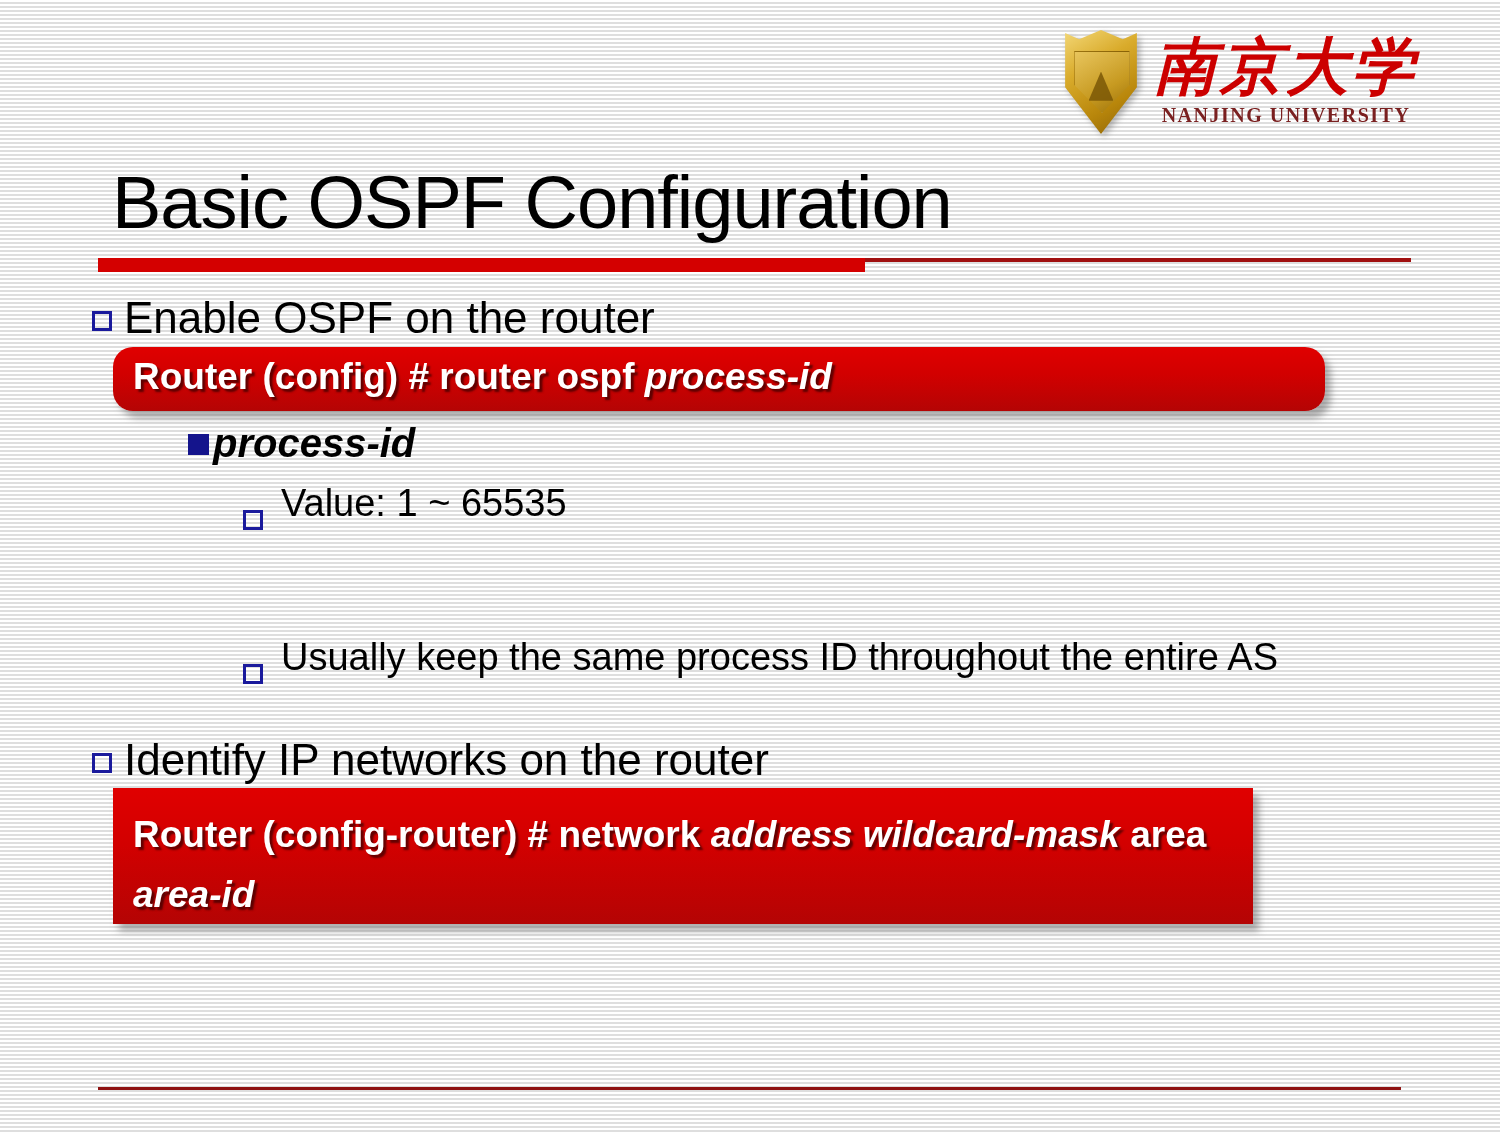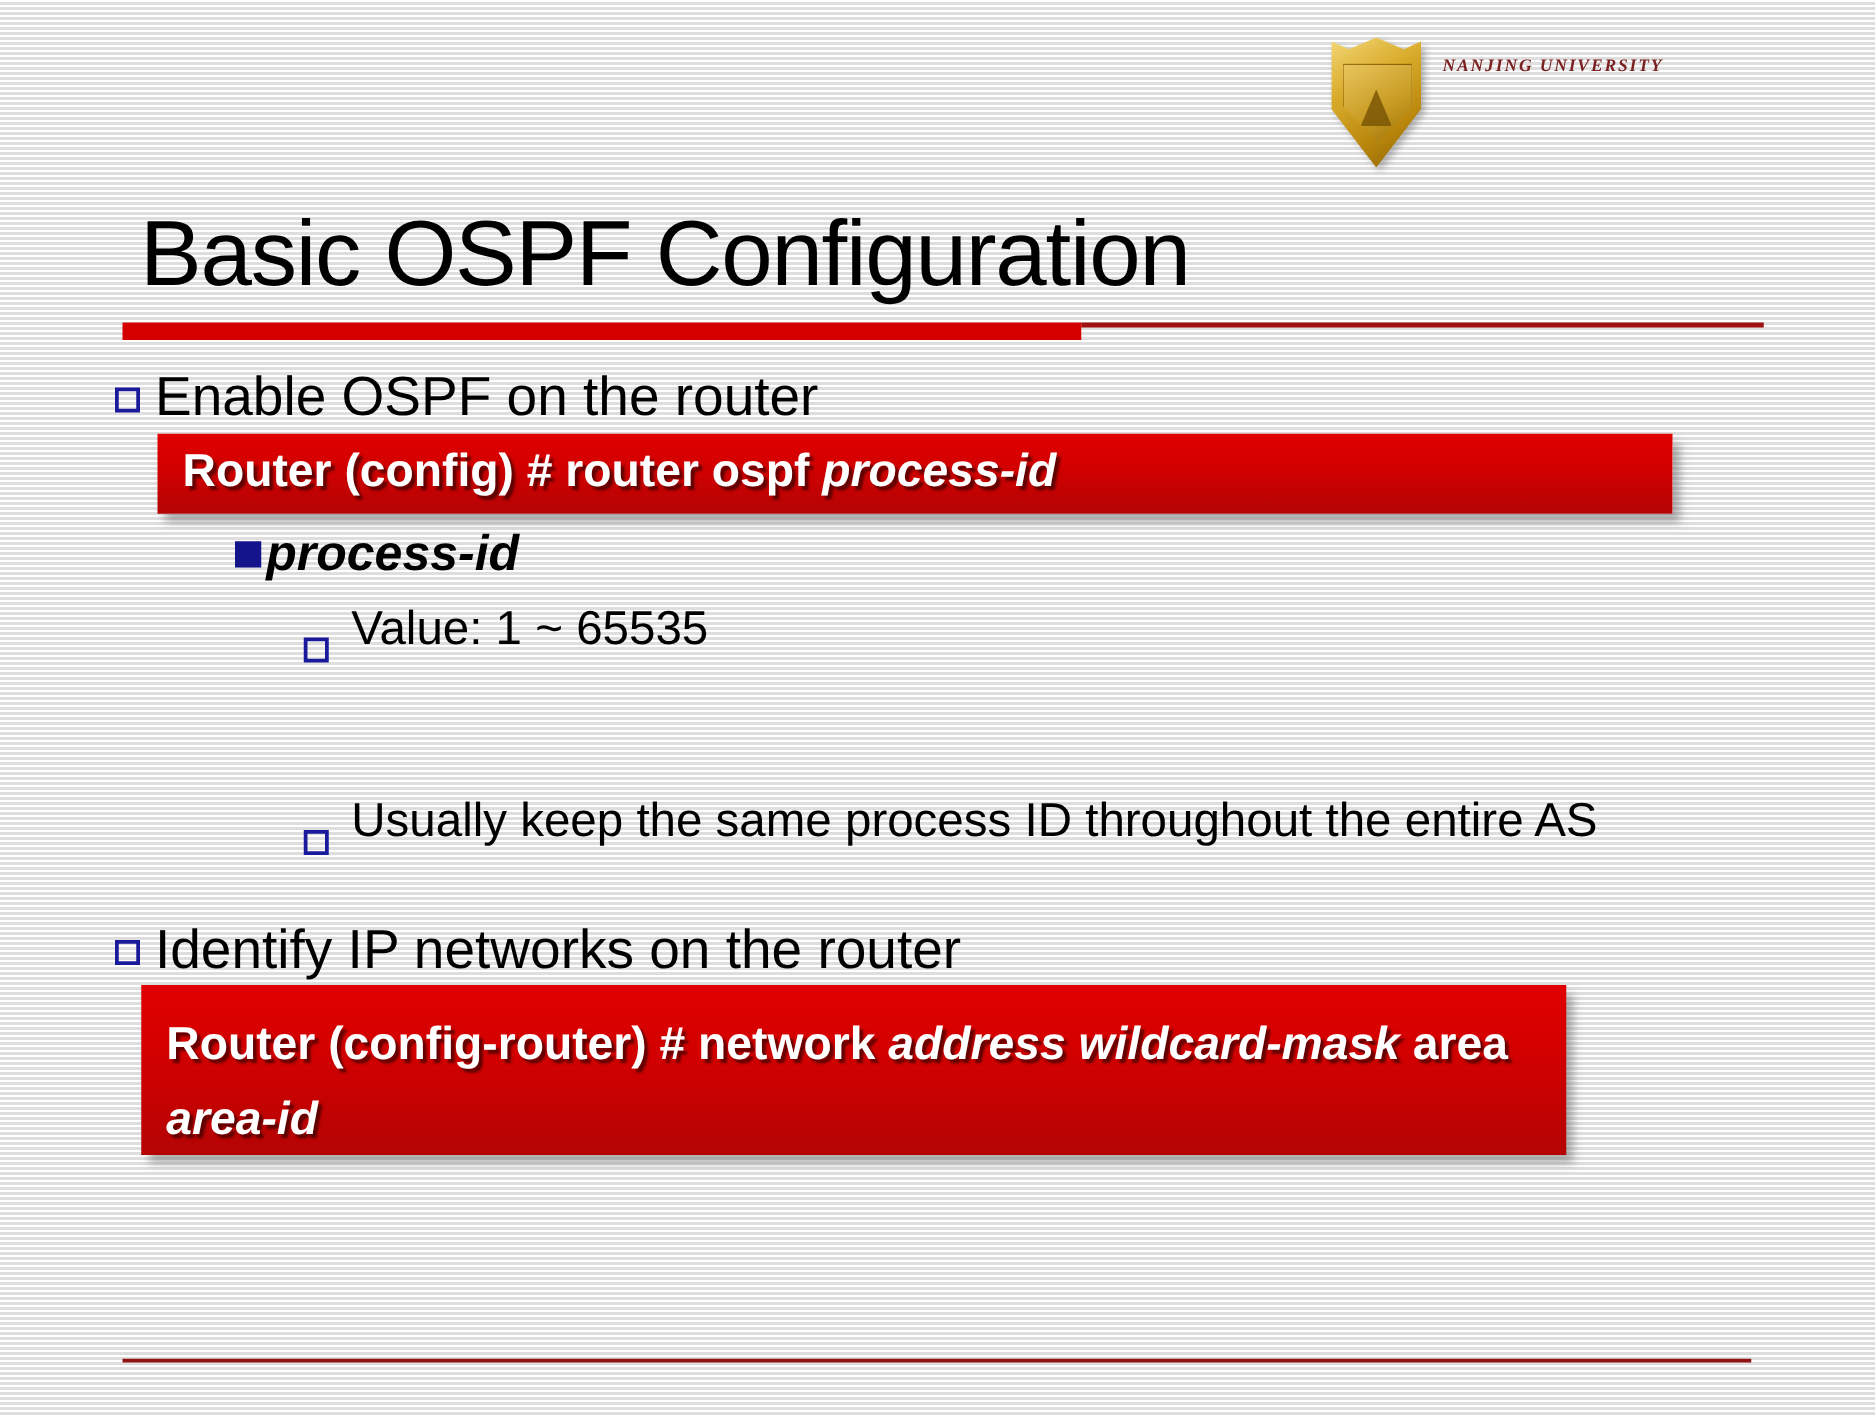--- a/index.html
+++ b/index.html
@@ -85,27 +85,26 @@
     font-size: 62px;
     line-height: 70px;
     font-weight: 700;
     font-style: italic;
     color: #cc0000;
     letter-spacing: 4px;
     white-space: nowrap;
   }
   .logo-en {
     font-family: "Liberation Serif", serif;
-    font-size: 14px;
+    font-size: 20px;
     font-weight: 700;
     letter-spacing: 1.5px;
     color: #7a2020;
     white-space: nowrap;
-    margin-top: 14px;
-    font-style: italic;
+    margin-top: 2px;
   }
 
   
   .title {
     position: absolute;
     left: 112px;
     top: 158px;
     font-size: 74px;
     line-height: 90px;
     color: #000000;
@@ -196,25 +195,26 @@
   .cmdbox .cmdtext {
     font-size: 37px;
     line-height: 52px;
     font-weight: 700;
     text-shadow: 3px 3px 2px rgba(60,0,0,0.75);
     color: #ffffff;
   }
   .cmdbox .it { font-style: italic; }
 
   #cmd-box-1 {
-    left: 126px;
+    left: 113px;
     top: 347px;
     width: 1212px;
     height: 64px;
     padding: 4px 0 0 20px;
+    border-radius: 20px;
   }
   #cmd-box-2 {
     left: 113px;
     top: 788px;
     width: 1140px;
     height: 136px;
     padding: 17px 0 0 20px;
   }
   #cmd-box-2 .cmdtext { line-height: 60px; }
 
@@ -242,20 +242,21 @@
 
 <div class="slide">
 
   <div class="logo">
     <div class="crest">
       <div class="crest-shape"></div>
       <div class="crest-inner"></div>
       <div class="crest-mountain"></div>
     </div>
     <div class="logo-text">
+      <div class="logo-cn">南京大学</div>
       <div class="logo-en">NANJING  UNIVERSITY</div>
     </div>
   </div>
 
   <div class="title">Basic OSPF Configuration</div>
   <div class="title-bar-thick"></div>
   <div class="title-bar-thin"></div>
 
   <div class="bullet-l1" style="left:92px; top:293px;">
     <span class="sq-open"></span>

